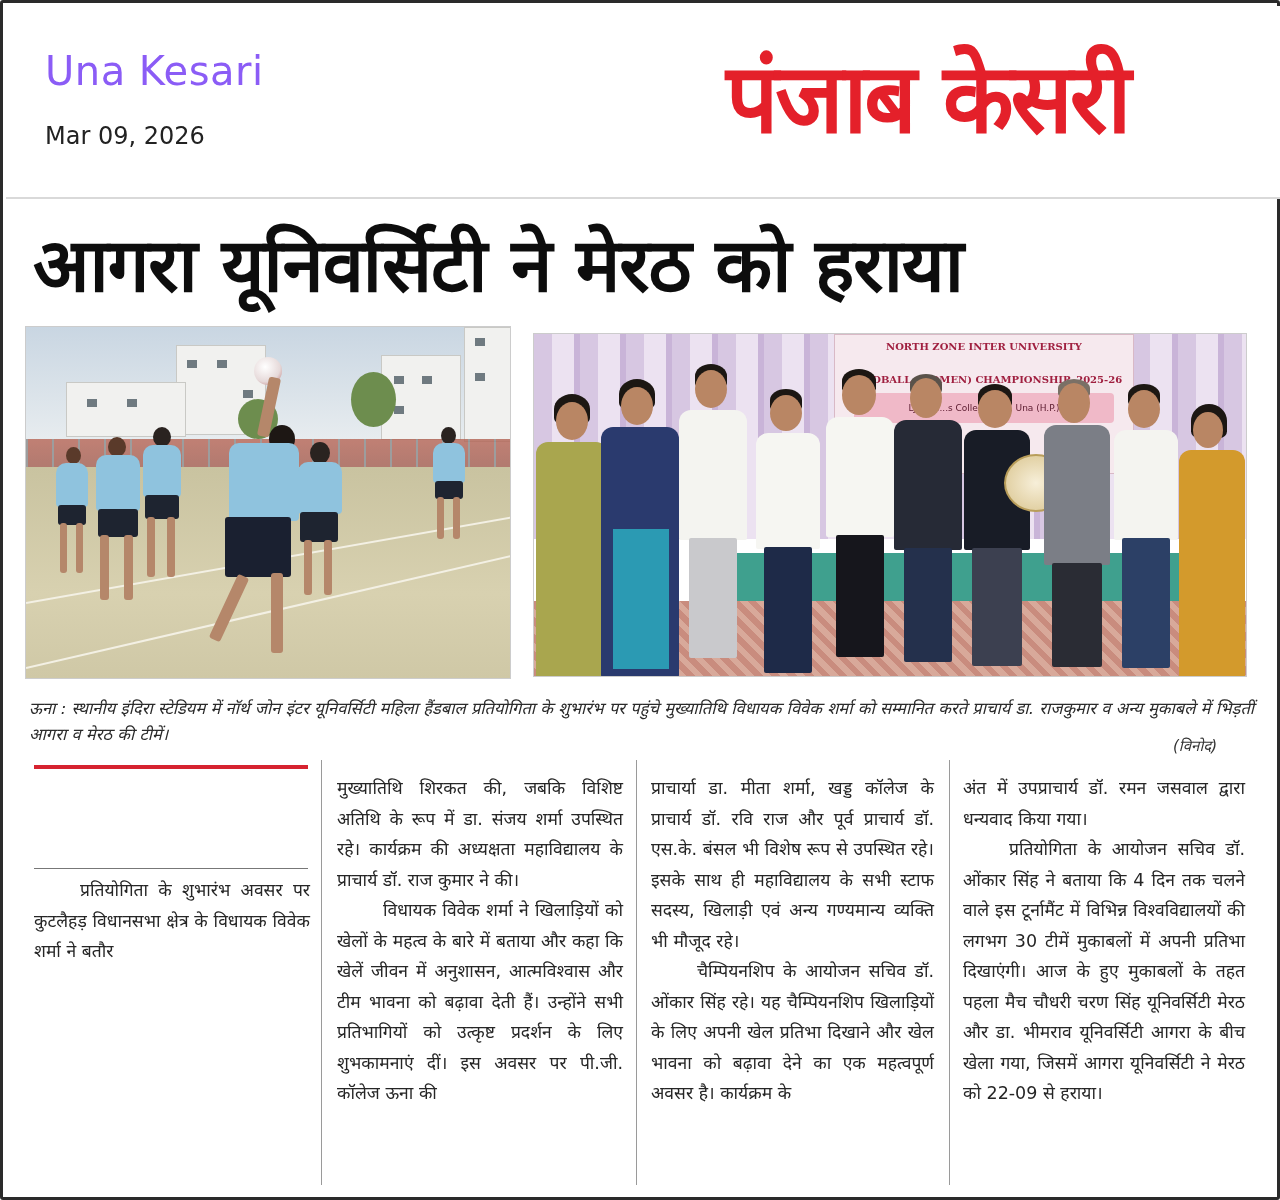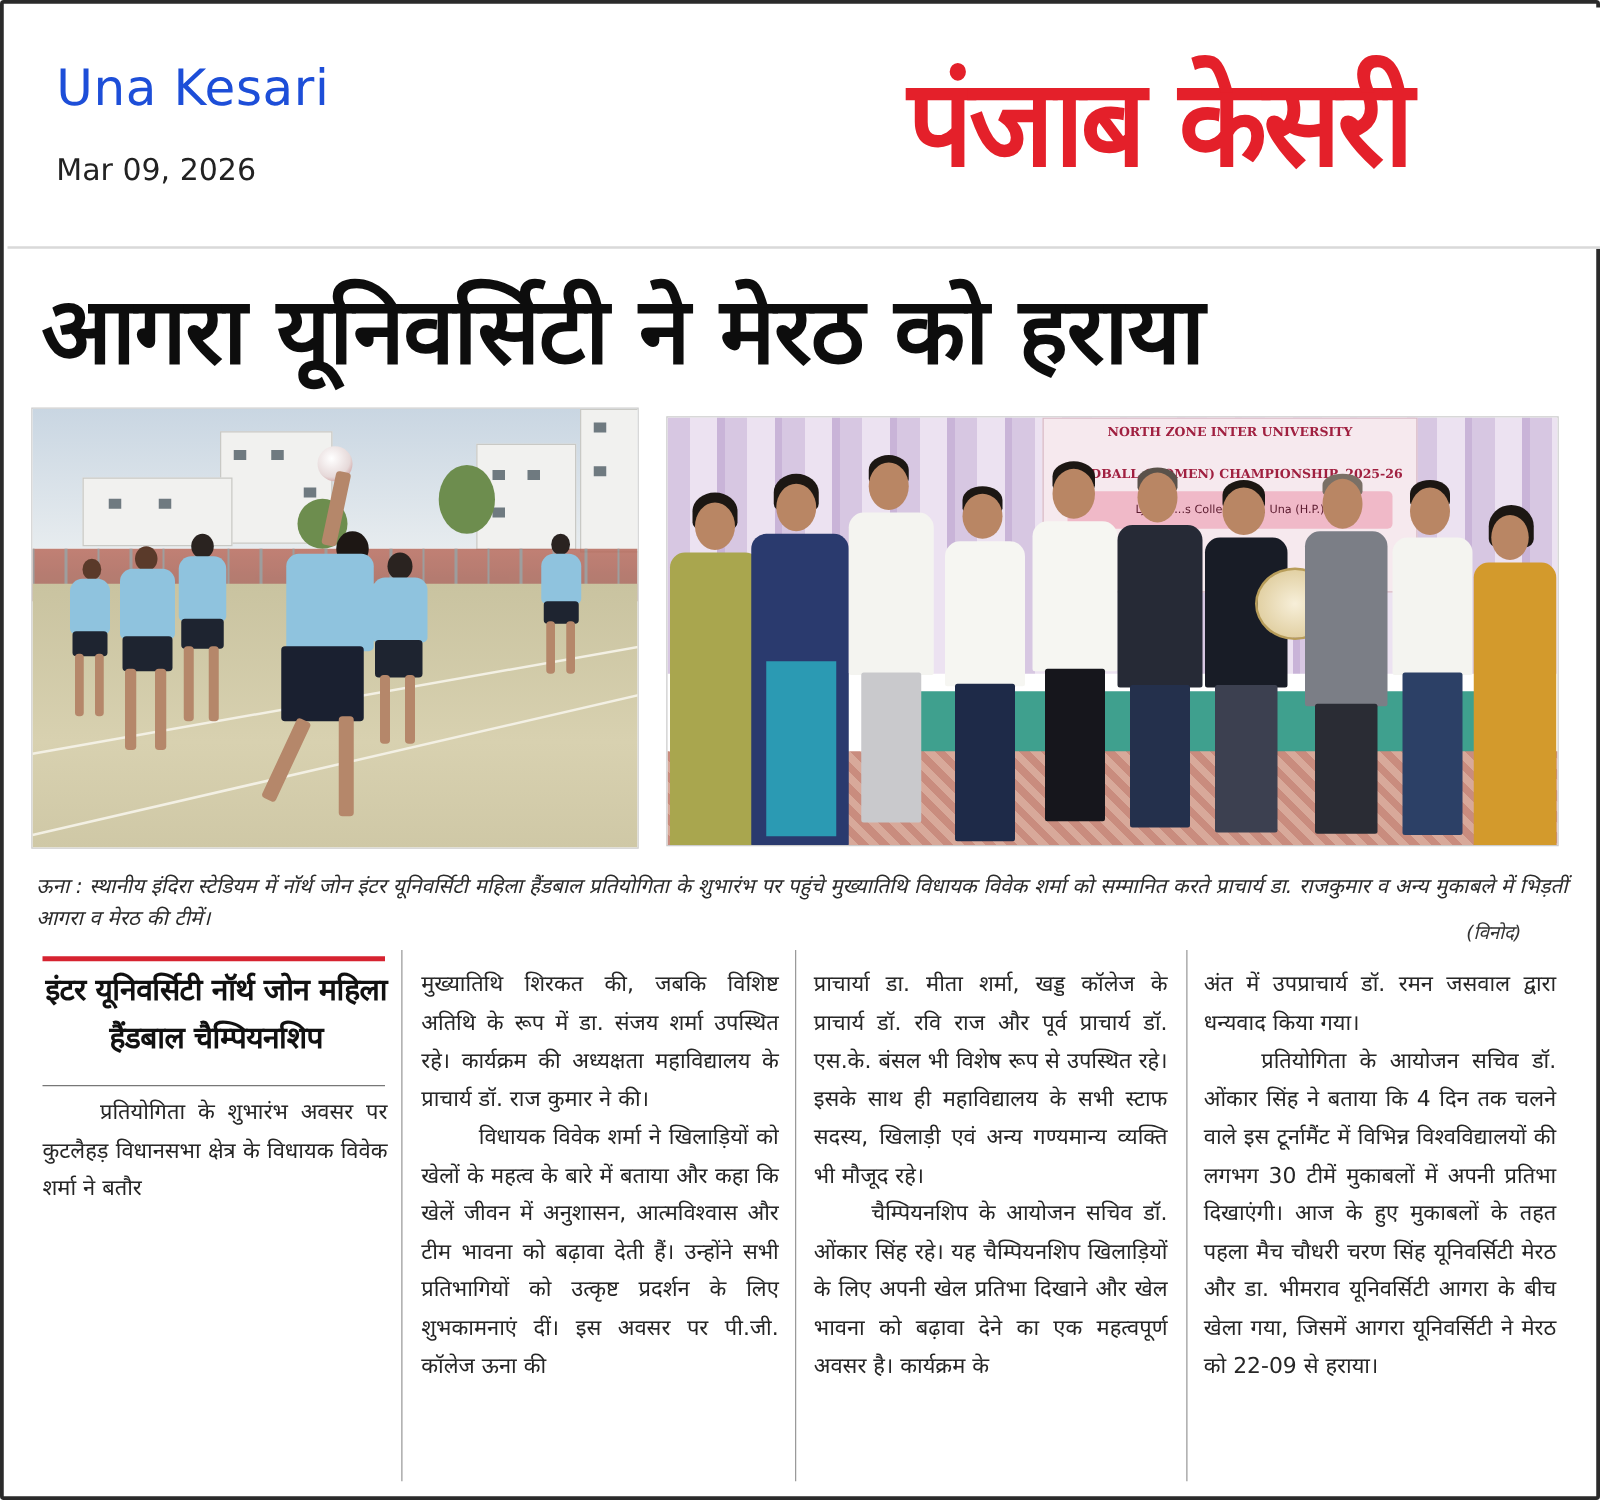--- a/index.html
+++ b/index.html
@@ -11,21 +11,21 @@
     border: 3px solid #2a2a2a; border-radius: 3px; background: #fff;
   }
 
   
   .header {
     position: absolute; left: 3px; top: 3px; width: 1274px; height: 193px;
     background: #fff; border-bottom: 2px solid #d9d9d9;
   }
   .source-name {
     position: absolute; left: 39px; top: 42px;
-    font-family: "DejaVu Sans", sans-serif; font-size: 40px; color: #1d4ed8; letter-spacing: 0.5px;
+    font-family: "DejaVu Sans", sans-serif; font-size: 40px; color: #8b5cf6; letter-spacing: 0.5px;
   }
   .issue-date {
     position: absolute; left: 39px; top: 116px;
     font-family: "DejaVu Sans", sans-serif; font-size: 24px; color: #222;
   }
   .masthead {
     position: absolute; left: 720px; top: 44px; width: 510px; height: 110px;
     font-family: "DejaVu Sans", sans-serif; font-weight: bold; font-size: 92px;
     color: #e4202a; line-height: 100px; letter-spacing: -3px; white-space: nowrap;
     transform: scaleY(1.05);
@@ -270,21 +270,20 @@
   </div>
 
   <div class="caption">ऊना : स्थानीय इंदिरा स्टेडियम में नॉर्थ जोन इंटर यूनिवर्सिटी महिला हैंडबाल प्रतियोगिता के शुभारंभ पर पहुंचे मुख्यातिथि विधायक विवेक शर्मा को सम्मानित करते प्राचार्य डा. राजकुमार व अन्य मुकाबले में भिड़तीं आगरा व मेरठ की टीमें।</div>
   <div class="caption-credit">(विनोद)</div>
 
   <div class="col-rule" style="left:318px;"></div>
   <div class="col-rule" style="left:633px;"></div>
   <div class="col-rule" style="left:946px;"></div>
 
   <div class="subhead-bar"></div>
-  <div class="subhead">इंटर यूनिवर्सिटी नॉर्थ जोन महिला हैंडबाल चैम्पियनशिप</div>
   <div class="subhead-rule"></div>
 
   <div class="col col1">
     <p class="ind">प्रतियोगिता के शुभारंभ अवसर पर कुटलैहड़ विधानसभा क्षेत्र के विधायक विवेक शर्मा ने बतौर</p>
   </div>
   <div class="col col3">
     <p>प्राचार्या डा. मीता शर्मा, खड्ड कॉलेज के प्राचार्य डॉ. रवि राज और पूर्व प्राचार्य डॉ. एस.के. बंसल भी विशेष रूप से उपस्थित रहे। इसके साथ ही महाविद्यालय के सभी स्टाफ सदस्य, खिलाड़ी एवं अन्य गण्यमान्य व्यक्ति भी मौजूद रहे।</p>
     <p class="ind">चैम्पियनशिप के आयोजन सचिव डॉ. ओंकार सिंह रहे। यह चैम्पियनशिप खिलाड़ियों के लिए अपनी खेल प्रतिभा दिखाने और खेल भावना को बढ़ावा देने का एक महत्वपूर्ण अवसर है। कार्यक्रम के</p>
   </div>
   <div class="col col2">

